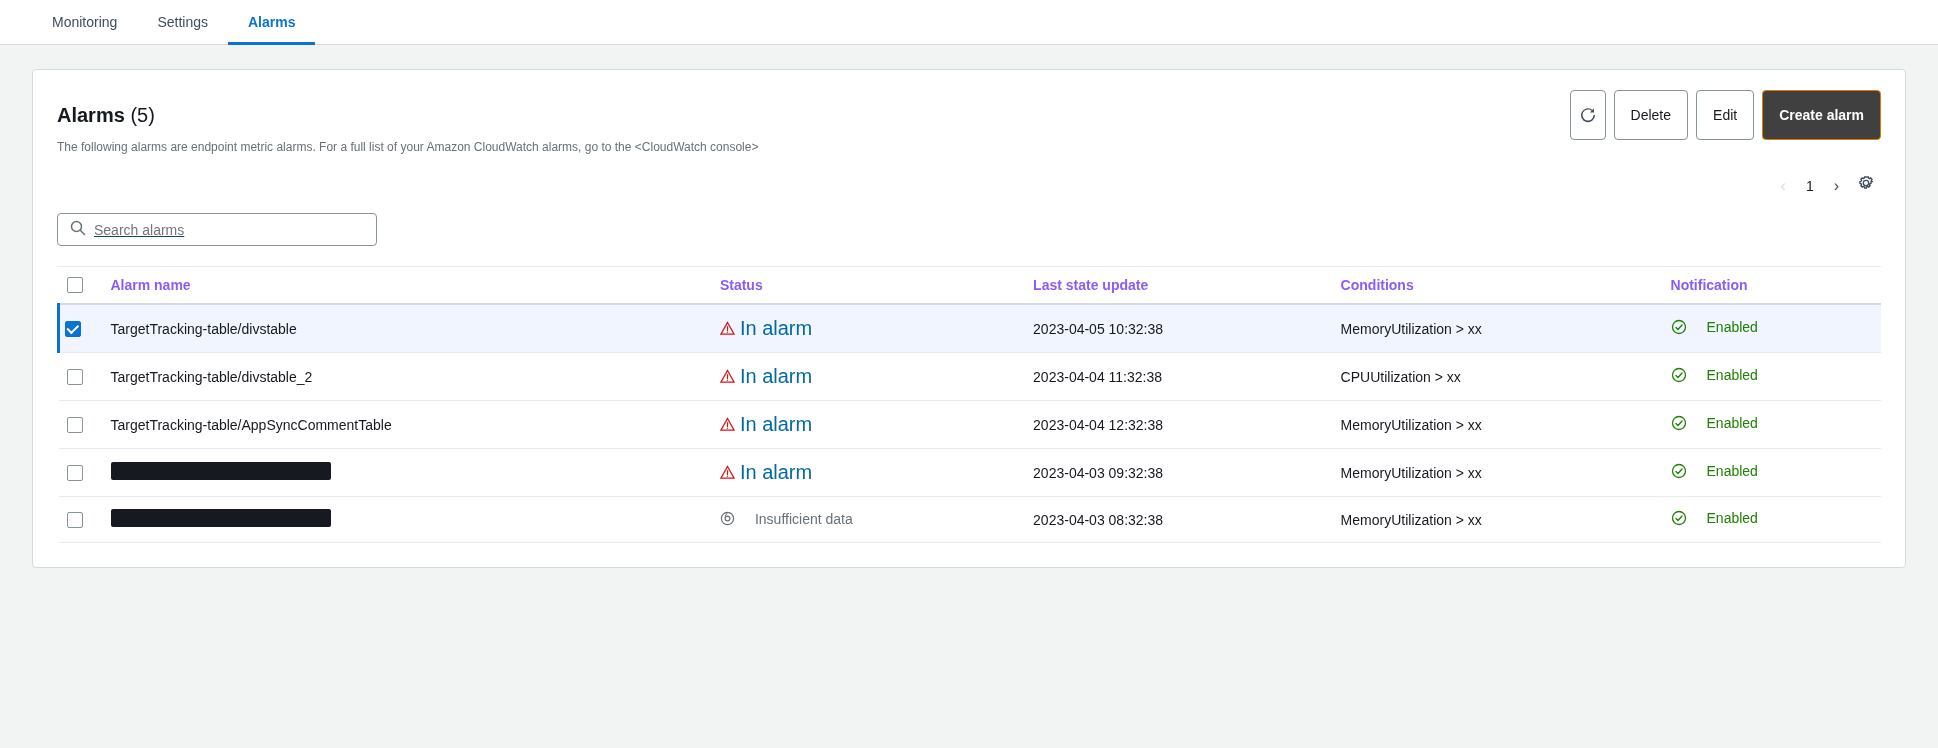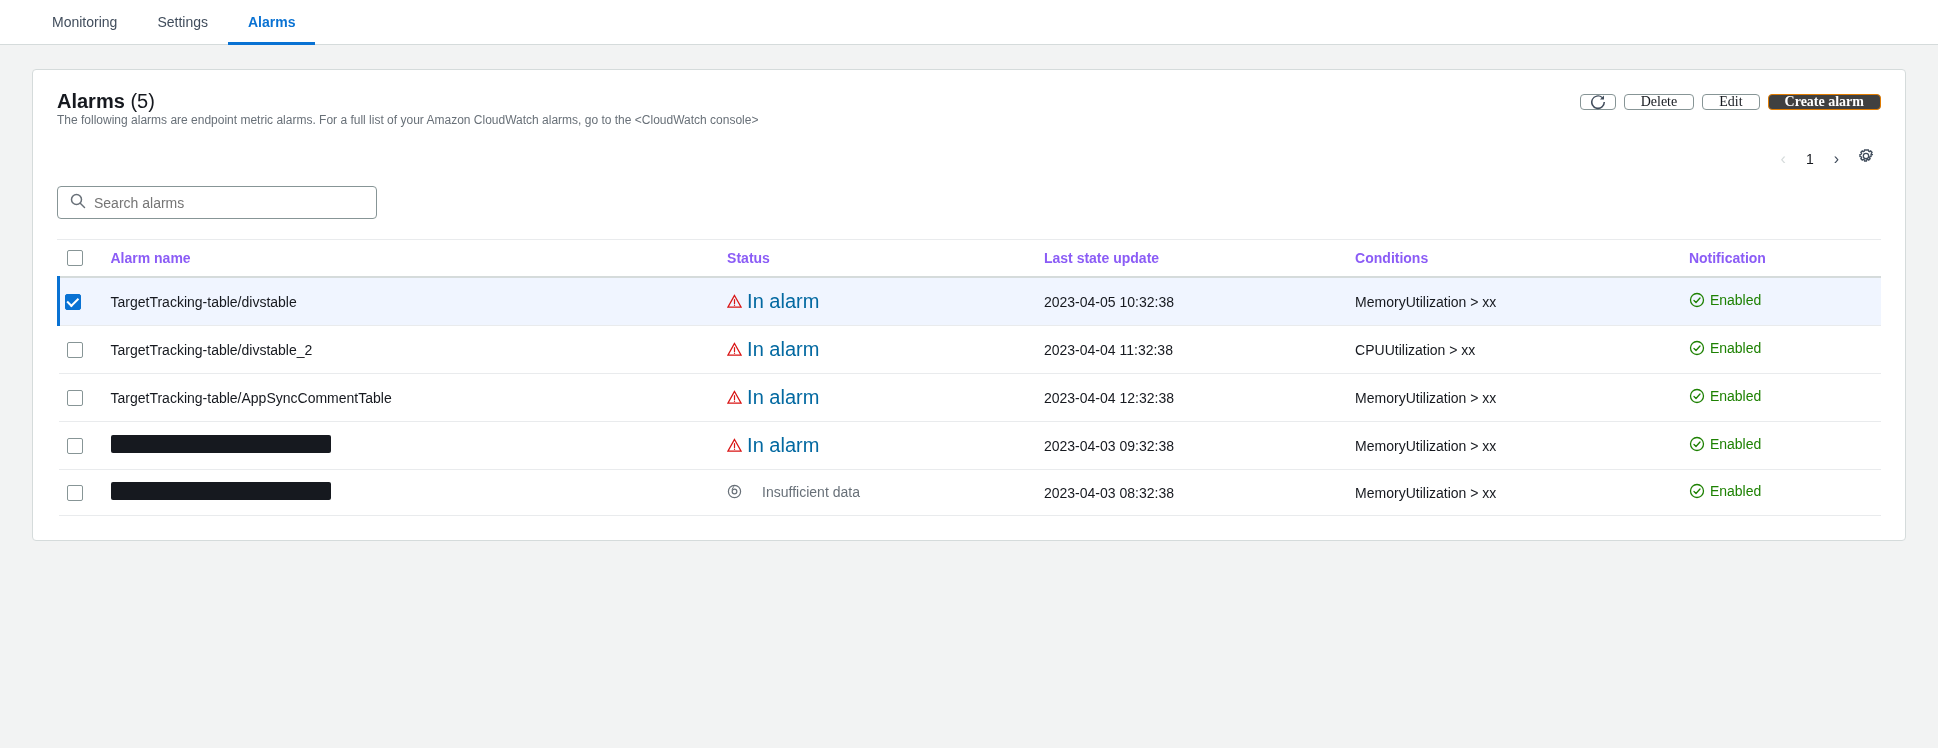--- a/index.html
+++ b/index.html
@@ -74,22 +74,21 @@
     }
     .btn {
       display: inline-flex;
       align-items: center;
       justify-content: center;
       padding: 6px 16px;
       border-radius: 4px;
       font-size: 14px;
       cursor: pointer;
       font-weight: 400;
-      height: 16px;
-      font-family: Liberation Serif, serif;
+      height: 50px;
     }
     .btn-icon {
       background: #fff;
       border: 1px solid #879596;
       color: #16191f;
       width: 36px;
       padding: 0;
       font-size: 16px;
     }
     .btn-secondary {
@@ -159,20 +158,21 @@
       margin-right: 8px;
       flex-shrink: 0;
     }
     .search-input {
       border: none;
       outline: none;
       font-size: 14px;
       color: #0c4a6e;
       width: 100%;
       background: transparent;
+      text-decoration: underline;
     }
 
     
     .alarms-table {
       width: 100%;
       border-collapse: collapse;
     }
     .alarms-table thead tr {
       border-bottom: 2px solid #d5dbdb;
     }
@@ -259,21 +259,21 @@
     .status-icon-insufficient {
       display: inline-flex;
       align-items: center;
       justify-content: center;
       color: #687078;
       font-size: 15px;
     }
     .notification-enabled {
       display: inline-flex;
       align-items: center;
-      gap: 5px;
+      gap: 20px;
       color: #1d8102;
       font-size: 14px;
     }
     .check-circle {
       display: inline-flex;
       align-items: center;
       color: #1d8102;
       font-size: 16px;
     }
 

